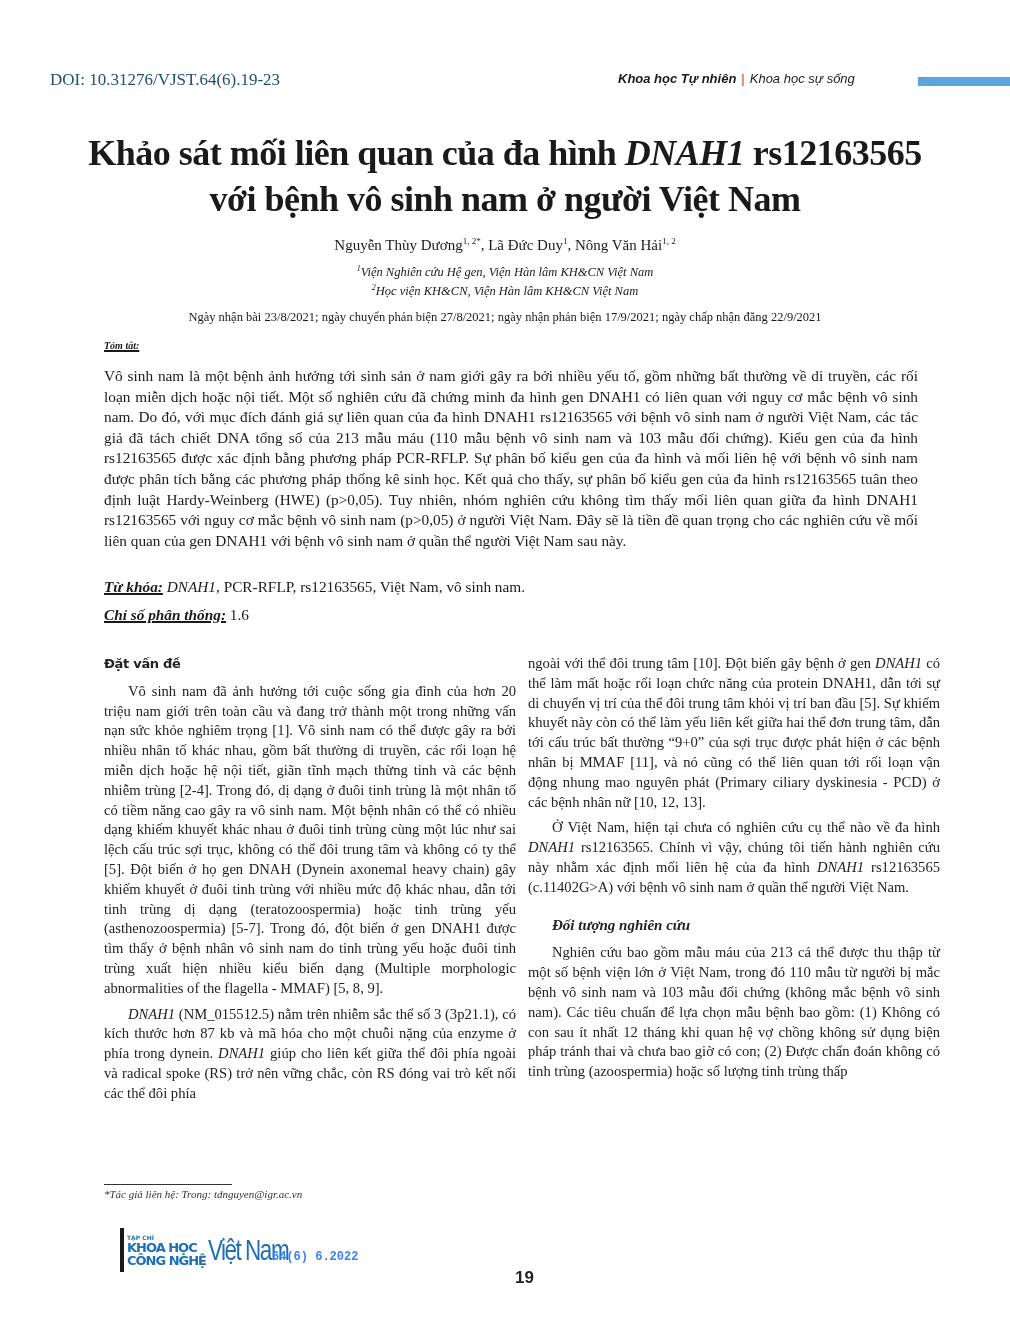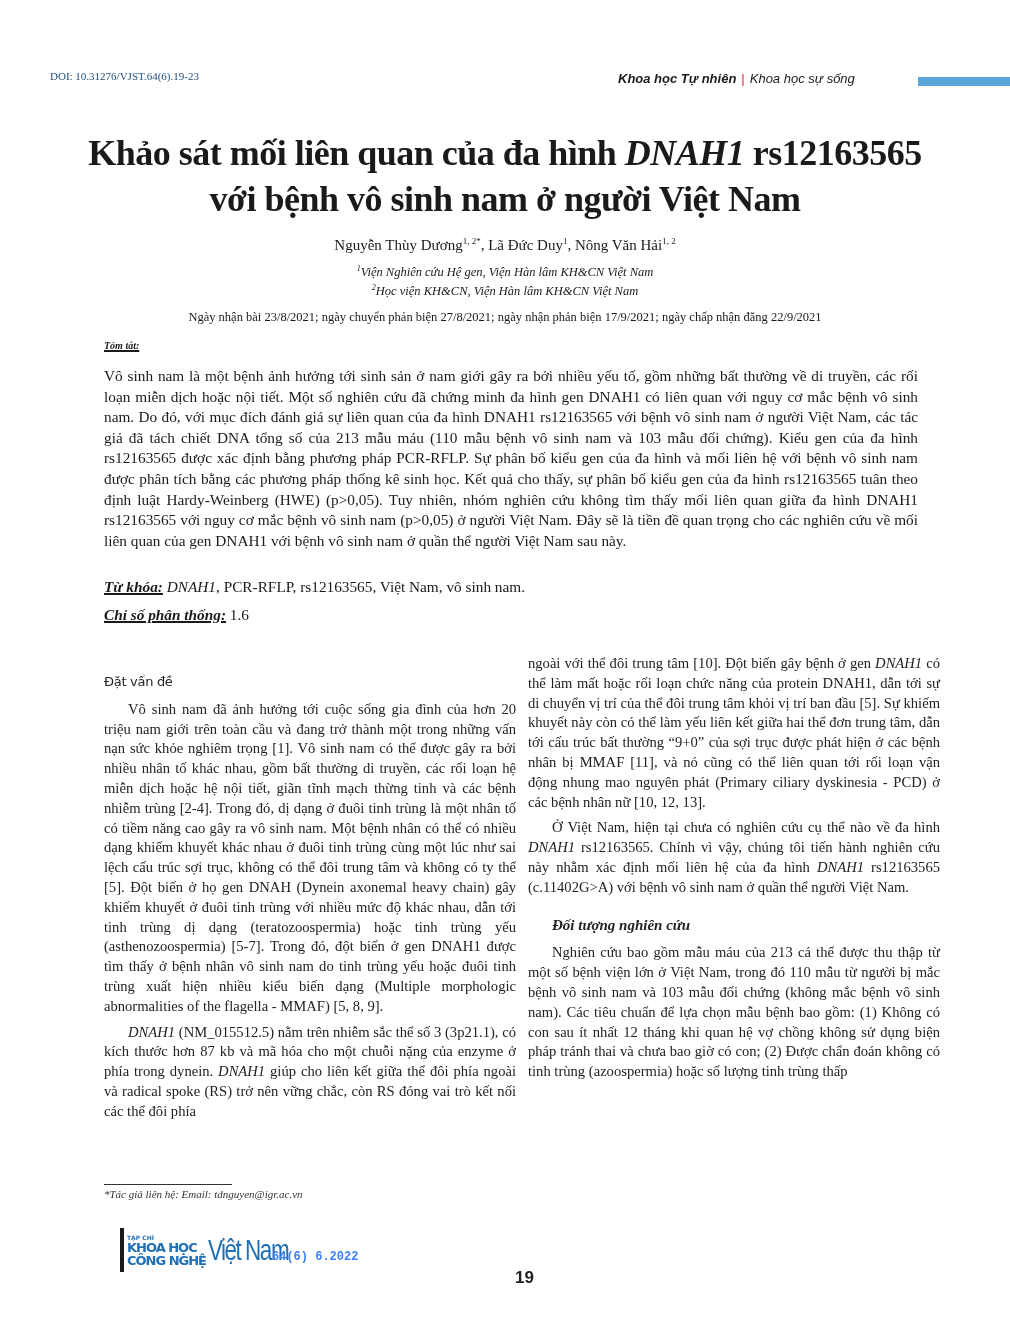--- a/index.html
+++ b/index.html
@@ -1,36 +1,36 @@
 <!DOCTYPE html>
 <html><head>
   <meta charset="utf-8">
   <style>
     html, body { margin: 0; padding: 0; background: #ffffff; }
     body { width: 1010px; height: 1320px; position: relative; overflow: hidden; color: #1a1a1a; font-family: "Liberation Serif", serif; }
-    .doi { position: absolute; left: 50px; top: 70px; font-size: 11px; color: #1f4e79; font-family: "Liberation Serif", serif; }
+    .doi { position: absolute; left: 50px; top: 70px; font-size: 17px; color: #1f4e79; font-family: "Liberation Serif", serif; }
     .section-header { position: absolute; left: 618px; top: 71px; font-family: "Liberation Sans", sans-serif; font-size: 13px; color: #1a1a1a; font-style: italic; display: flex; align-items: center; }
     .section-header .main { font-weight: bold; text-align: center; }
     .section-header .sep { color: #d0282e; margin: 0 5px; font-style: normal; }
     .header-bar { position: absolute; left: 918px; top: 77px; width: 92px; height: 9px; background: #5aa6dc; }
     .title { position: absolute; left: 60px; width: 890px; top: 130px; text-align: center; font-family: "Liberation Serif", serif; font-weight: bold; font-size: 36px; line-height: 46px; letter-spacing: -0.5px; }
     .title i { font-style: italic; }
     .authors { position: absolute; left: 60px; width: 890px; top: 236px; text-align: center; font-size: 15px; }
     .authors sup { font-size: 9px; }
     .affil { position: absolute; left: 60px; width: 890px; text-align: center; font-size: 12.5px; font-style: italic; }
     .affil sup { font-size: 8px; }
     .dates { position: absolute; left: 60px; width: 890px; top: 310px; text-align: center; font-size: 12.5px; }
     .abstract-label { position: absolute; left: 104px; top: 340px; font-size: 10px; font-weight: bold; font-style: italic; text-decoration: underline; text-decoration-thickness: 2px; }
     .abstract { position: absolute; left: 104px; width: 814px; top: 366px; font-size: 15.3px; line-height: 20.6px; text-align: justify; }
     .kw { position: absolute; left: 104px; width: 814px; font-size: 15.3px; }
     .kw .label { font-style: italic; text-decoration: underline; text-decoration-thickness: 2px; font-weight: bold; }
     .col { position: absolute; width: 412px; font-family: "Liberation Serif", serif; font-size: 14.6px; line-height: 19.8px; text-align: justify; color: #222; }
     .col p { margin: 0 0 6px 0; text-indent: 24px; }
     .col p.noind { text-indent: 0; }
-    .col h3 { margin: 18px 0 8px 0; font-family: "DejaVu Sans", sans-serif; font-weight: normal; font-size: 13px; letter-spacing: -0.3px; color: #222; }
+    .col h3 { margin: 0 0 8px 0; font-family: "DejaVu Sans", sans-serif; font-weight: bold; font-size: 13px; letter-spacing: -0.3px; color: #222; }
     .col h4 { margin: 18px 0 8px 24px; font-weight: bold; font-style: italic; font-size: 15px; }
     .col i { font-style: italic; }
     .left-col { left: 104px; top: 654px; }
     .right-col { left: 528px; top: 654px; }
     .footnote-rule { position: absolute; left: 104px; top: 1184px; width: 128px; height: 1px; background: #333; }
     .footnote { position: absolute; left: 104px; top: 1188px; font-size: 11px; font-style: italic; color: #333; }
     .logo { position: absolute; left: 120px; top: 1228px; display: flex; align-items: center; }
     .logo .bar { width: 4px; height: 44px; background: #1a1a1a; margin-right: 3px; }
     .logo .stack { display: flex; flex-direction: column; font-family: "DejaVu Sans", sans-serif; font-weight: bold; color: #1f6fb5; line-height: 13px; }
     .logo .tiny { font-size: 6px; line-height: 7px; color: #1f6fb5; }
@@ -83,21 +83,21 @@
 </div>
 
 <div class="col right-col">
   <p class="noind"><span>ngoài với thể đôi trung tâm [10]. Đột biến gây bệnh ở gen </span><i>DNAH1</i><span> có thể làm mất hoặc rối loạn chức năng của protein DNAH1, dẫn tới sự di chuyển vị trí của thể đôi trung tâm khỏi vị trí ban đầu [5]. Sự khiếm khuyết này còn có thể làm yếu liên kết giữa hai thể đơn trung tâm, dẫn tới cấu trúc bất thường “9+0” của sợi trục được phát hiện ở các bệnh nhân bị MMAF [11], và nó cũng có thể liên quan tới rối loạn vận động nhung mao nguyên phát (Primary ciliary dyskinesia - PCD) ở các bệnh nhân nữ [10, 12, 13].</span></p>
   <p><span>Ở Việt Nam, hiện tại chưa có nghiên cứu cụ thể nào về đa hình </span><i>DNAH1</i><span> rs12163565. Chính vì vậy, chúng tôi tiến hành nghiên cứu này nhằm xác định mối liên hệ của đa hình </span><i>DNAH1</i><span> rs12163565 (c.11402G&gt;A) với bệnh vô sinh nam ở quần thể người Việt Nam.</span></p>
   <h4>Đối tượng nghiên cứu</h4>
   <p>Nghiên cứu bao gồm mẫu máu của 213 cá thể được thu thập từ một số bệnh viện lớn ở Việt Nam, trong đó 110 mẫu từ người bị mắc bệnh vô sinh nam và 103 mẫu đối chứng (không mắc bệnh vô sinh nam). Các tiêu chuẩn để lựa chọn mẫu bệnh bao gồm: (1) Không có con sau ít nhất 12 tháng khi quan hệ vợ chồng không sử dụng biện pháp tránh thai và chưa bao giờ có con; (2) Được chẩn đoán không có tinh trùng (azoospermia) hoặc số lượng tinh trùng thấp</p>
 </div>
 
 <div class="footnote-rule"></div>
-<div class="footnote">*Tác giả liên hệ: Email: tdnguyen@igr.ac.vn</div>
+<div class="footnote">*Tác giả liên hệ: Trong: tdnguyen@igr.ac.vn</div>
 
 <div class="logo">
   <div class="bar"></div>
   <div class="stack">
     <span class="tiny">TẠP CHÍ</span>
     <span class="big">KHOA HỌC</span>
     <span class="big">CÔNG NGHỆ</span>
   </div>
   <span class="vn">Việt Nam</span>
 </div>

